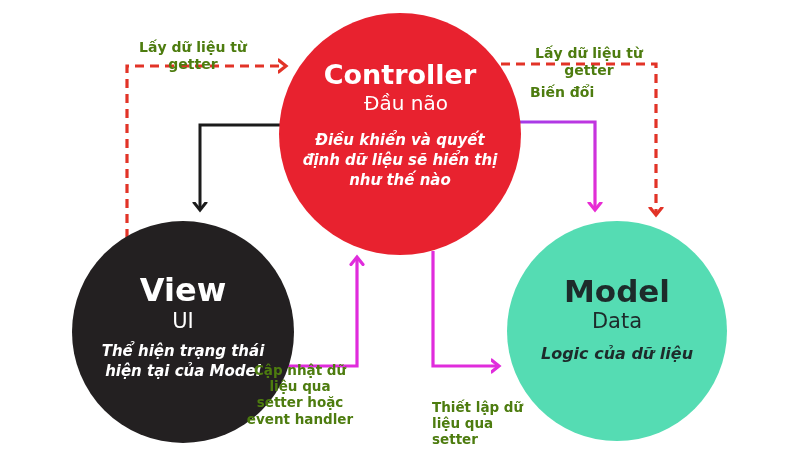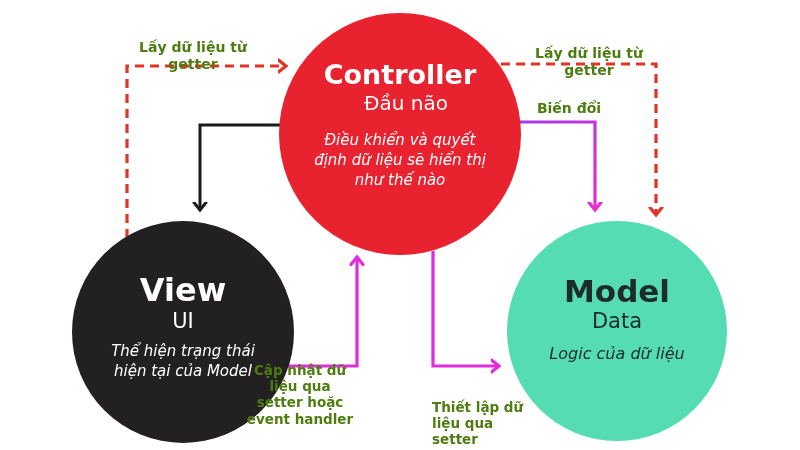--- a/index.html
+++ b/index.html
@@ -54,41 +54,41 @@
   }
   .node-title { font-weight: 700; line-height: 1.1; }
   .node-controller .node-title { font-size: 27px; }
   .node-view .node-title { font-size: 32px; }
   .node-model .node-title { font-size: 31px; }
   .node-subtitle { font-weight: 400; line-height: 1.3; }
   .node-controller .node-subtitle { font-size: 20px; margin-left: 12px; }
   .node-view .node-subtitle, .node-model .node-subtitle { font-size: 21px; }
   .node-desc {
     font-style: italic;
-    font-weight: 400;
+    font-weight: 700;
     white-space: pre-line;
     line-height: 1.33;
     text-align: center;
   }
   .node-controller .node-desc { font-size: 15px; margin-top: 15px; }
   .node-view .node-desc { font-size: 15px; margin-top: 7px; }
   .node-model .node-desc { font-size: 16px; margin-top: 8px; }
 
   .arrow-label {
     position: absolute;
     z-index: 3;
     color: #4d7c0f;
     font-weight: 700;
     font-size: 14px;
     line-height: 1.2;
   }
   .label-getter-left  { left: 116px; top: 39px;  width: 154px; text-align: center; }
   .label-khoi-chay    { left: 184px; top: 102px; width: 90px;  text-align: center; }
   .label-getter-right { left: 512px; top: 45px;  width: 154px; text-align: center; }
-  .label-bien-doi     { left: 530px; top: 100px; width: 78px;  text-align: center; }
+  .label-bien-doi     { left: 530px; top: 84px; width: 78px;  text-align: left; }
   .label-cap-nhat {
     left: 236px; top: 362px; width: 128px;
     text-align: center; font-size: 13.5px; white-space: pre-line;
   }
   .label-thiet-lap {
     left: 432px; top: 399px; width: 120px;
     text-align: left; font-size: 13.5px; white-space: pre-line;
   }
 </style>
 </head>

